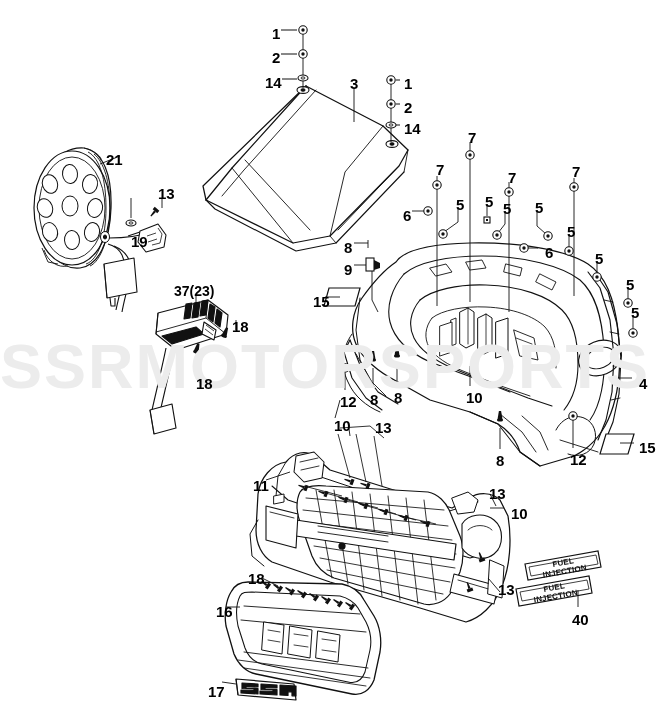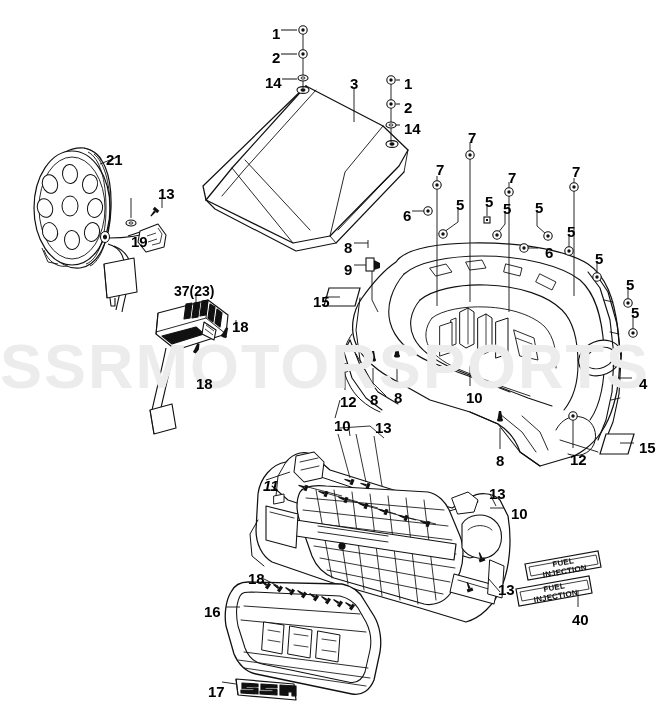--- a/index.html
+++ b/index.html
@@ -565,26 +565,26 @@
       <div class="callout" style="left: 196px; top: 376px; font-size: 15px;">18</div>
       <div class="callout" style="left: 340px; top: 394px; font-size: 15px;">12</div>
       <div class="callout" style="left: 370px; top: 392px; font-size: 15px;">8</div>
       <div class="callout" style="left: 394px; top: 390px; font-size: 15px;">8</div>
       <div class="callout" style="left: 466px; top: 390px; font-size: 15px;">10</div>
       <div class="callout" style="left: 334px; top: 418px; font-size: 15px;">10</div>
       <div class="callout" style="left: 375px; top: 420px; font-size: 15px;">13</div>
       <div class="callout" style="left: 639px; top: 440px; font-size: 15px;">15</div>
       <div class="callout" style="left: 496px; top: 453px; font-size: 15px;">8</div>
       <div class="callout" style="left: 570px; top: 452px; font-size: 15px;">12</div>
-      <div class="callout" style="left: 263px; top: 478px; font-size: 15px; font-style: italic;">11</div>
+      <div class="callout" style="left: 253px; top: 478px; font-size: 15px;">11</div>
       <div class="callout" style="left: 489px; top: 486px; font-size: 15px;">13</div>
       <div class="callout" style="left: 511px; top: 506px; font-size: 15px;">10</div>
       <div class="callout" style="left: 248px; top: 571px; font-size: 15px;">18</div>
       <div class="callout" style="left: 498px; top: 582px; font-size: 15px;">13</div>
-      <div class="callout" style="left: 204px; top: 604px; font-size: 15px;">16</div>
+      <div class="callout" style="left: 216px; top: 604px; font-size: 15px;">16</div>
       <div class="callout" style="left: 572px; top: 612px; font-size: 15px;">40</div>
       <div class="callout" style="left: 208px; top: 676px; font-size: 15px; margin-top: 8px;">17</div>
     </div>
 
   <div style="position:absolute;left:531px;top:558px;width:66px;z-index:7;
               transform:rotate(-10deg);font-size:8px;font-weight:bold;
               font-family:'Liberation Sans',sans-serif;text-align:center;
               letter-spacing:0.2px;color:#111;pointer-events:none;">FUEL INJECTION</div>
 
   <div style="position:absolute;left:522px;top:583px;width:66px;z-index:7;

